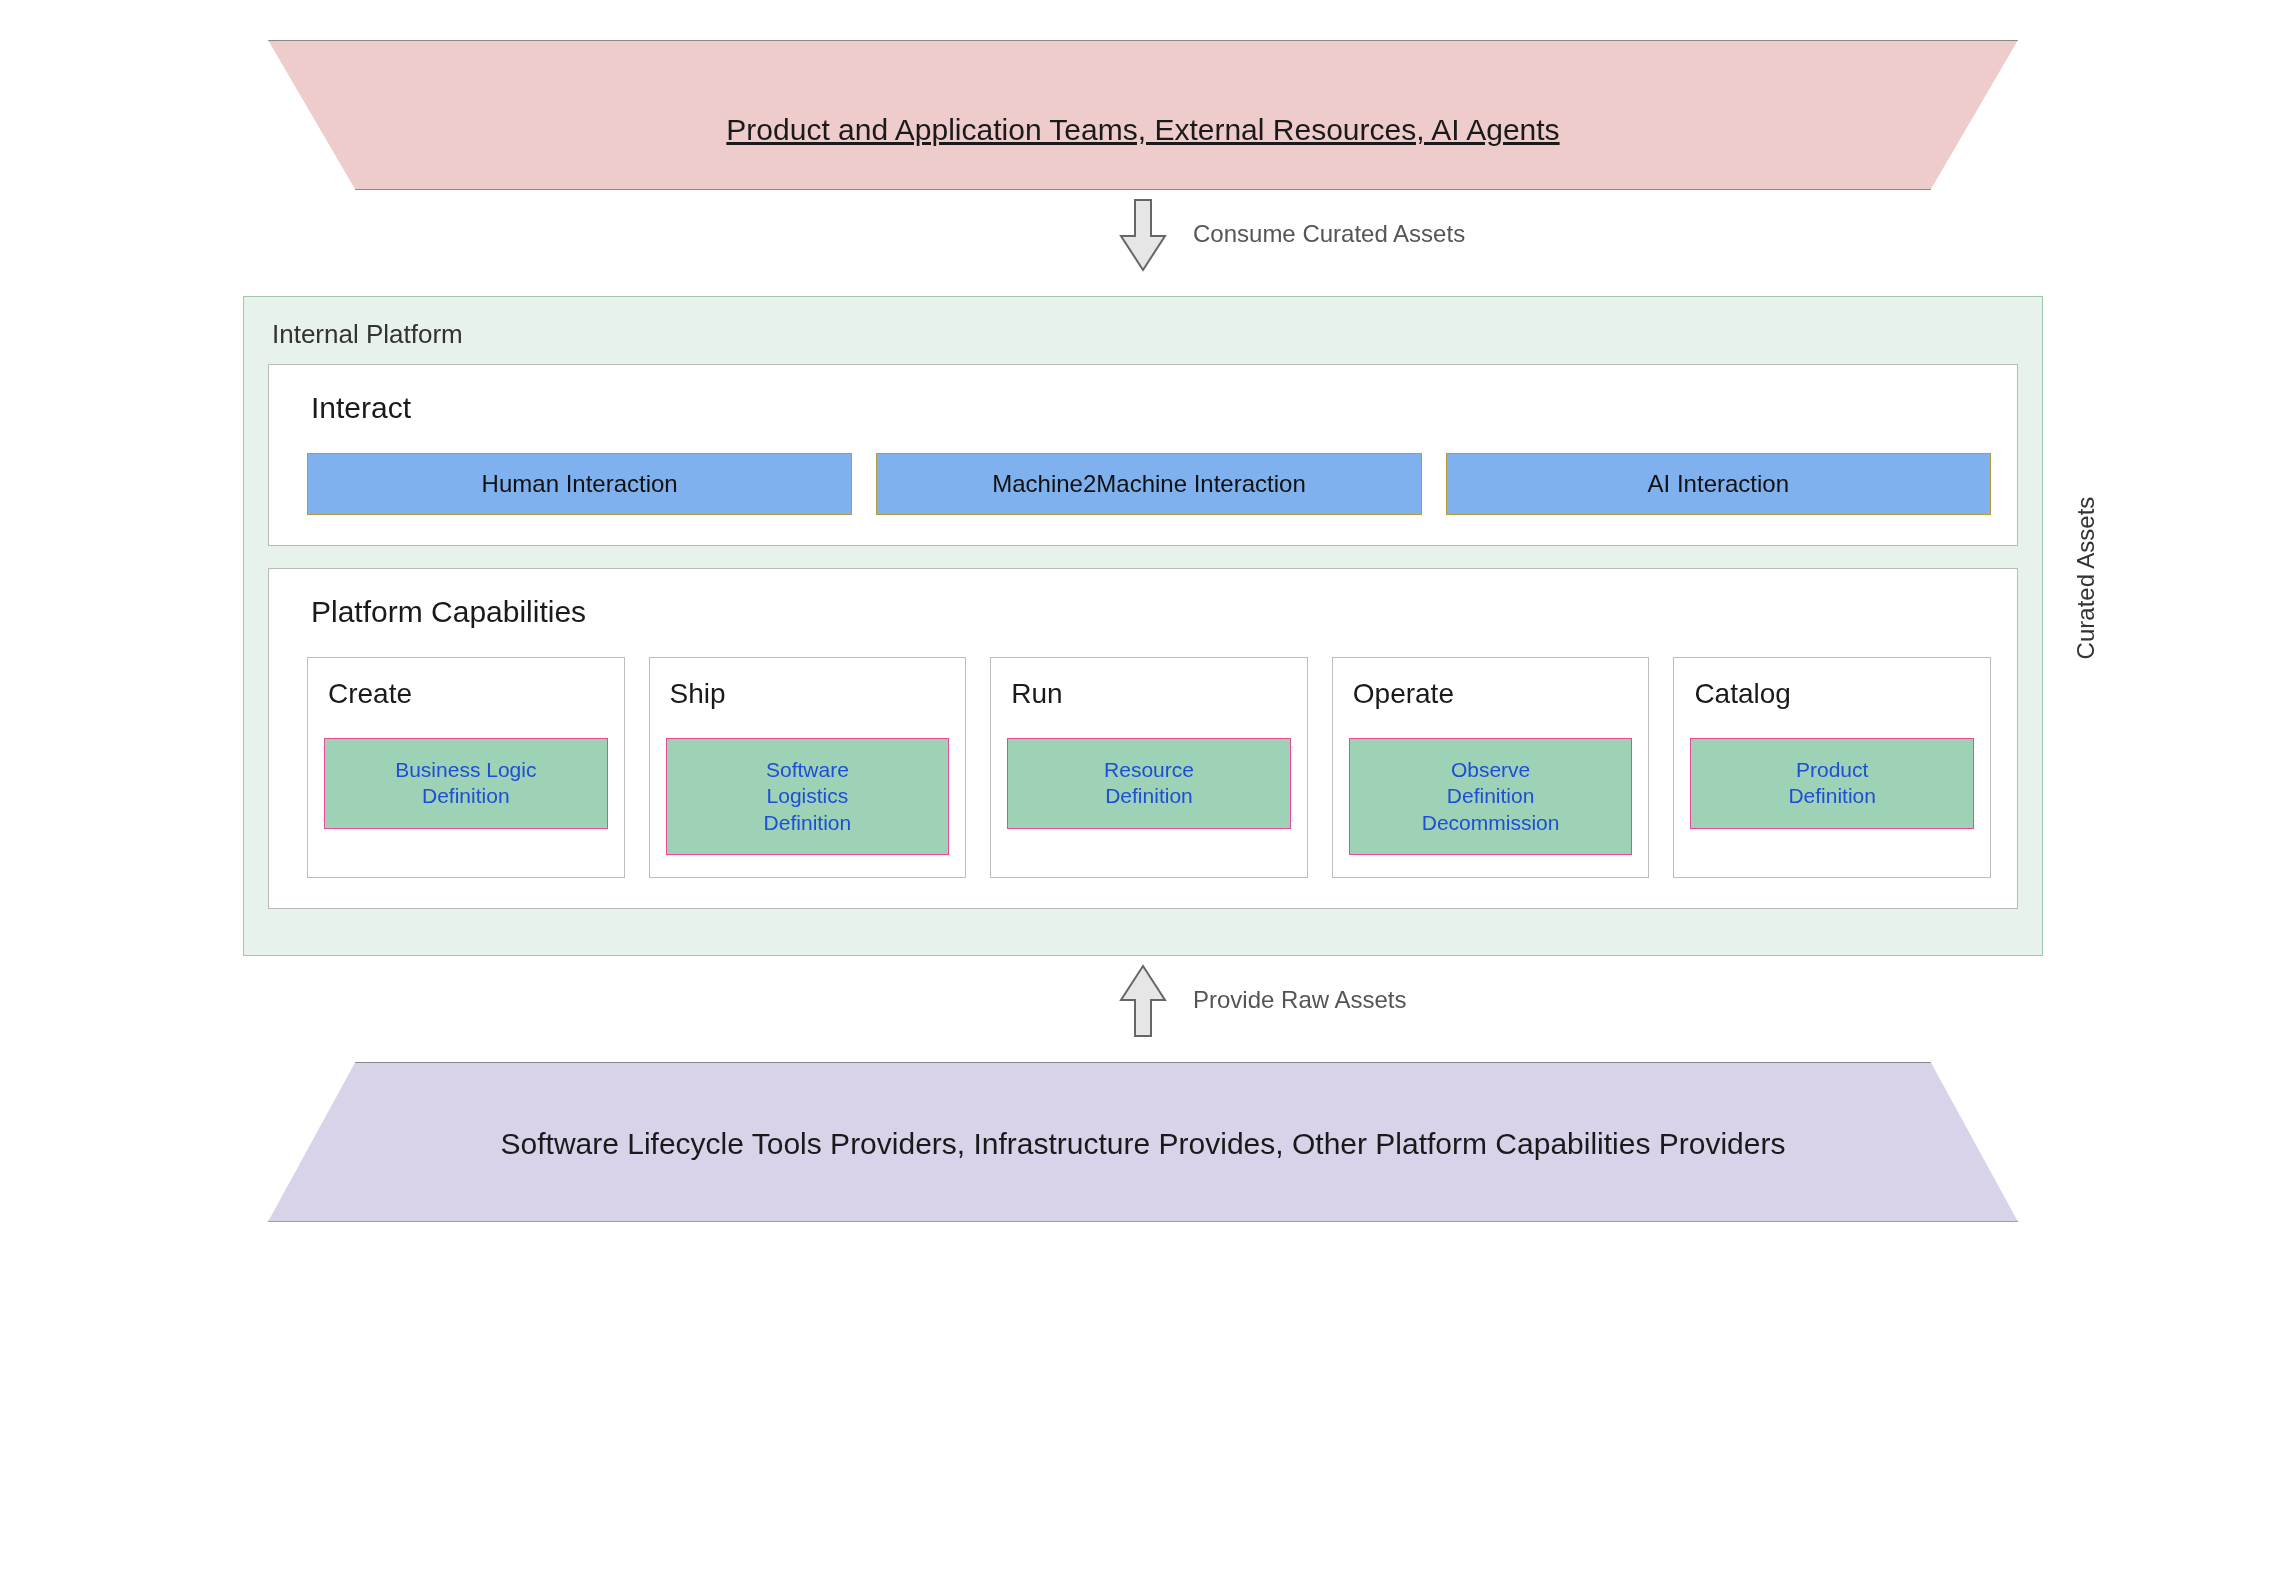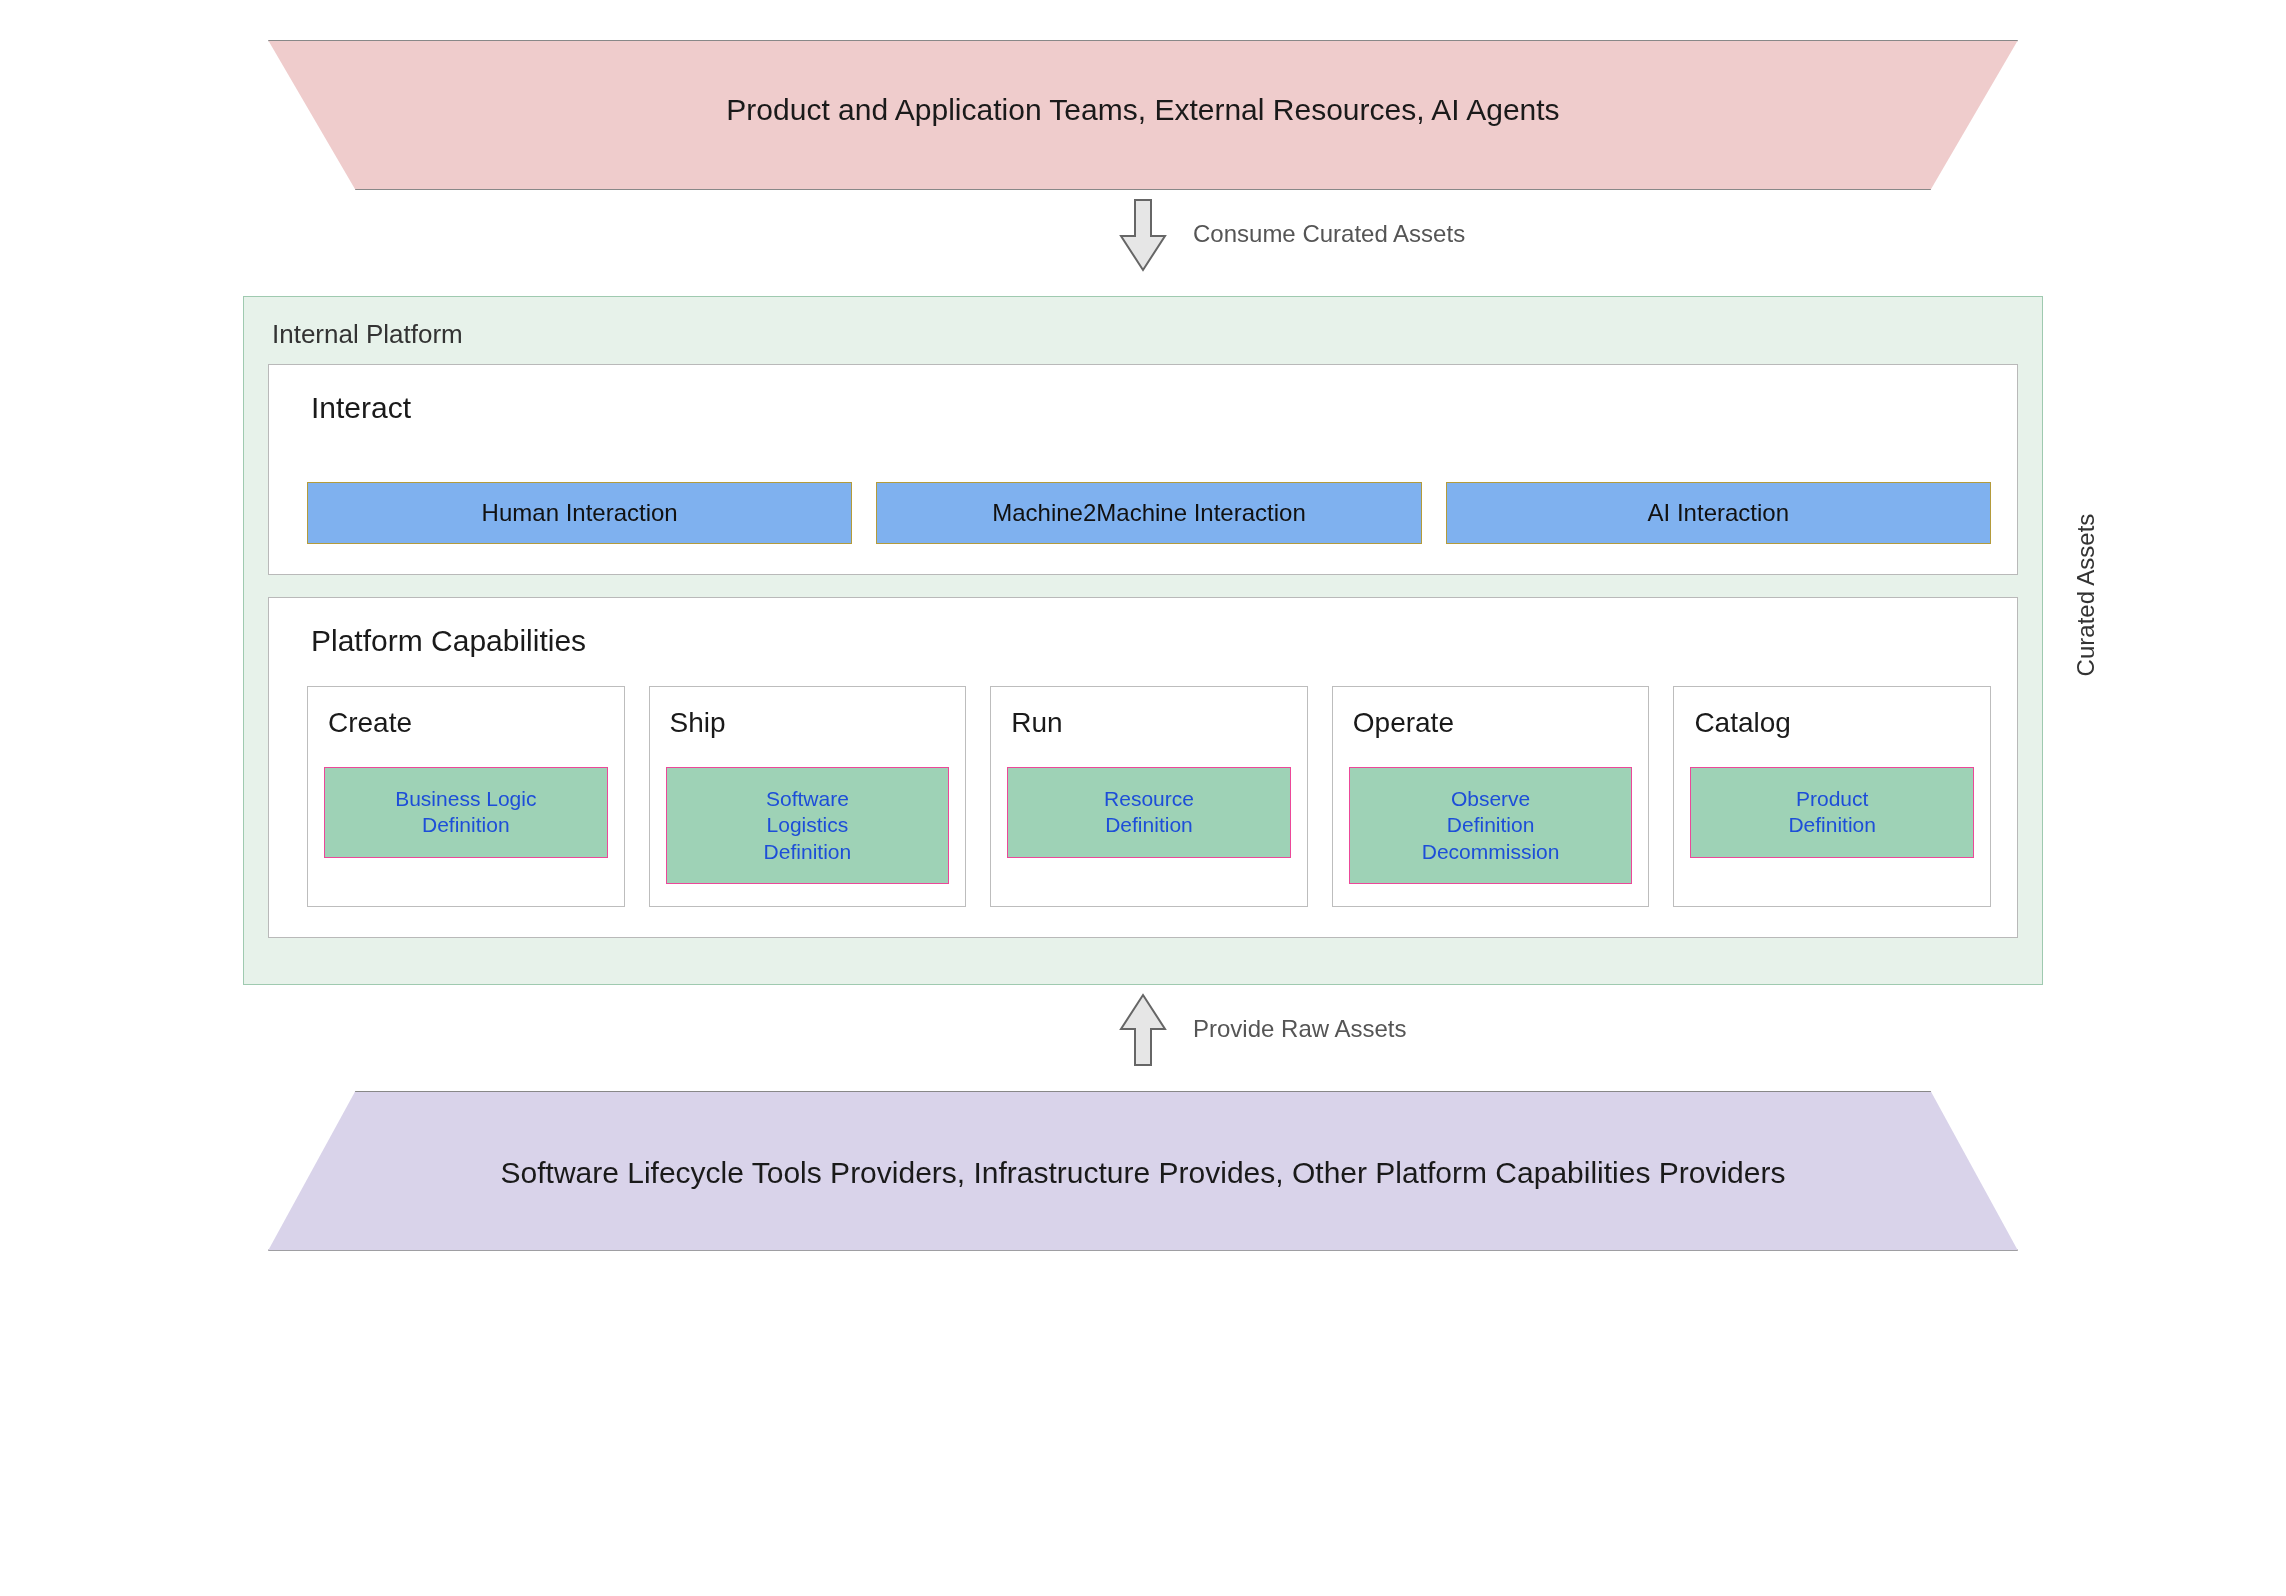--- a/index.html
+++ b/index.html
@@ -23,21 +23,22 @@
     width: 1750px;
     margin: 0 auto;
     height: 150px;
     text-align: center;
     font-size: 30px;
     border: 1px solid #888;
   }
   .trap-top {
     background: #efcccc;
     clip-path: polygon(0% 0%, 100% 0%, 95% 100%, 5% 100%);
-    padding-top: 52px;
+    padding-top: 72px;
+    text-decoration: underline;
   }
   .trap-bottom {
     background: #d9d3ea;
     clip-path: polygon(5% 0%, 95% 0%, 100% 100%, 0% 100%);
     padding-top: 64px;
     height: 160px;
   }
 
   
   .arrow-zone {
@@ -95,21 +96,20 @@
     gap: 24px;
   }
   .interact-pill {
     flex: 1 1 0;
     background: #7fb1ef;
     border: 1px solid #b49b3b;
     text-align: center;
     padding: 16px 8px;
     font-size: 24px;
     color: #111;
-    margin-top: 29px;
   }
 
   
   .cap-row {
     display: flex;
     gap: 24px;
   }
   .cap-card {
     flex: 1 1 0;
     border: 1px solid #bdbdbd;

